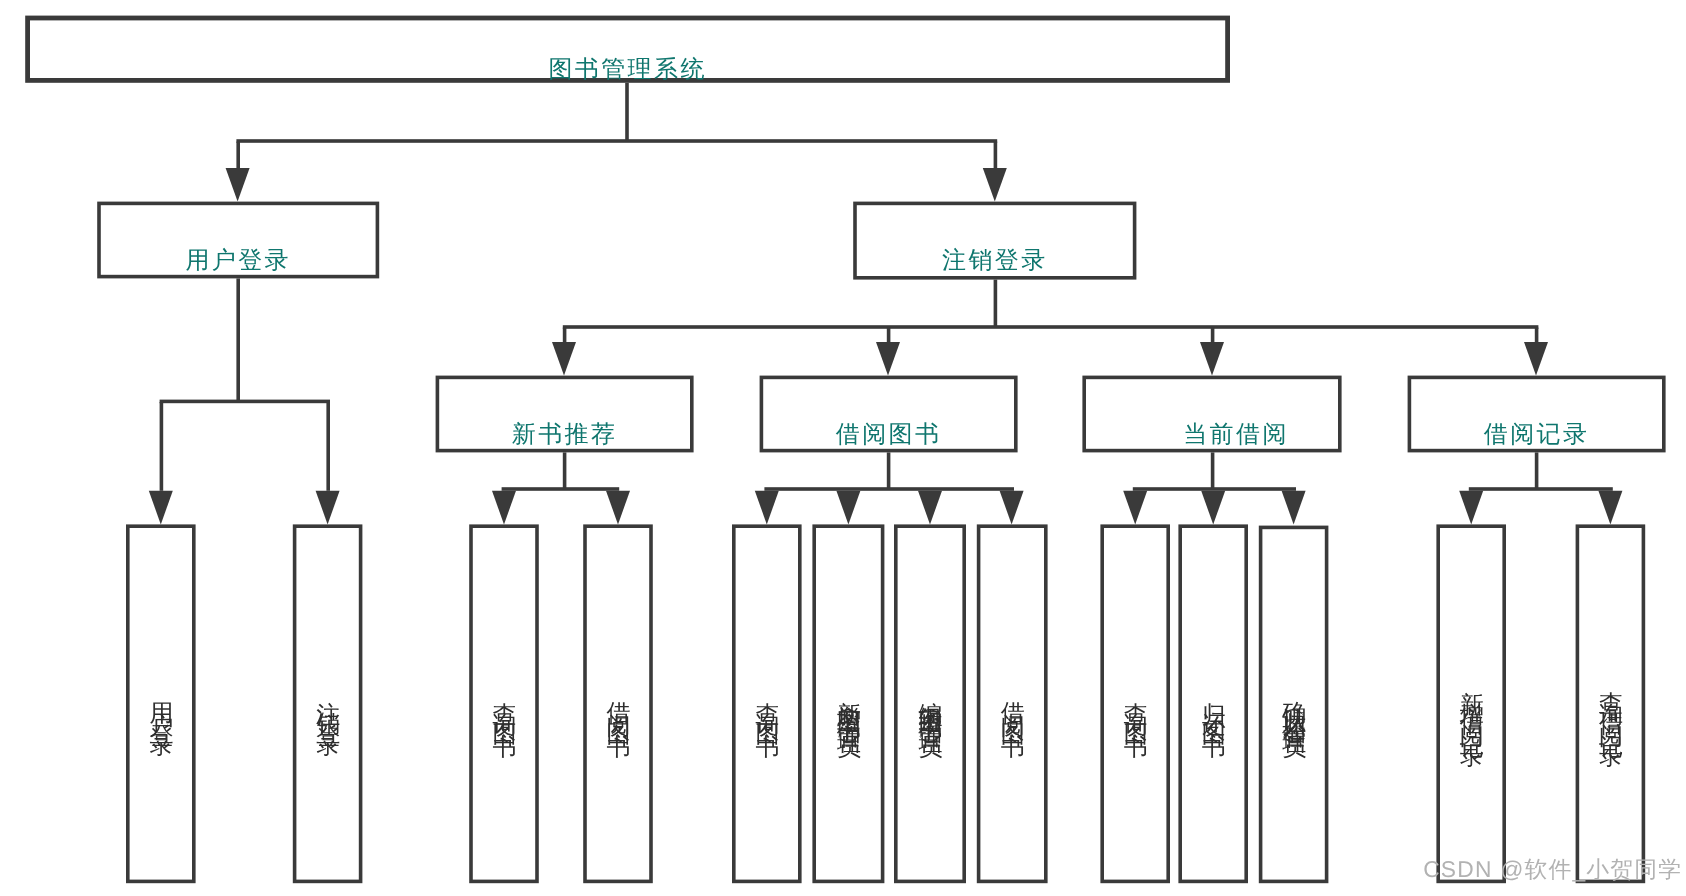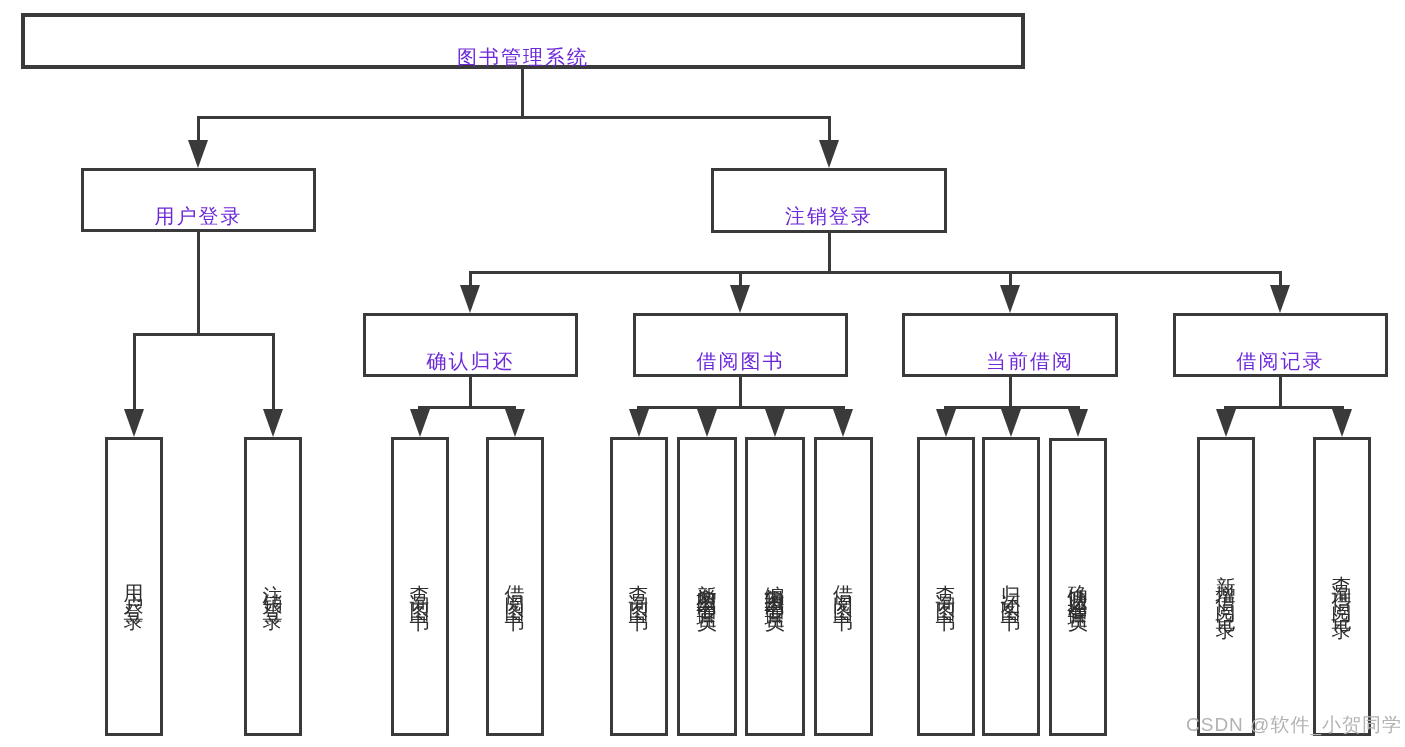--- a/index.html
+++ b/index.html
@@ -18,21 +18,21 @@
     display:flex;
     align-items:center;
     justify-content:center;
     color:#2e2e2e;
   }
   .box.root{border-width:4px;}
   .h-lbl{
     font-size:20px;
     letter-spacing:2px;
     white-space:nowrap;
-    color:#6d28d9;
+    color:#0f766e;
     margin-top:32px;
   }
   .v-lbl{
     writing-mode:vertical-rl;
     text-orientation:mixed;
     font-size:20px;
     letter-spacing:9px;
     line-height:1;
     color:#2e2e2e;
   }
@@ -66,21 +66,21 @@
 
   <div class="box" style="left:81px;top:168px;width:235px;height:64px;">
     <span class="h-lbl">用户登录</span>
   </div>
 
   <div class="box" style="left:711px;top:168px;width:236px;height:65px;">
     <span class="h-lbl">注销登录</span>
   </div>
 
   <div class="box" style="left:363px;top:313px;width:215px;height:64px;">
-    <span class="h-lbl">确认归还</span>
+    <span class="h-lbl">新书推荐</span>
   </div>
 
   <div class="box" style="left:633px;top:313px;width:215px;height:64px;">
     <span class="h-lbl">借阅图书</span>
   </div>
 
   <div class="box" style="left:902px;top:313px;width:216px;height:64px;padding-left:40px;">
     <span class="h-lbl">当前借阅</span>
   </div>
 

